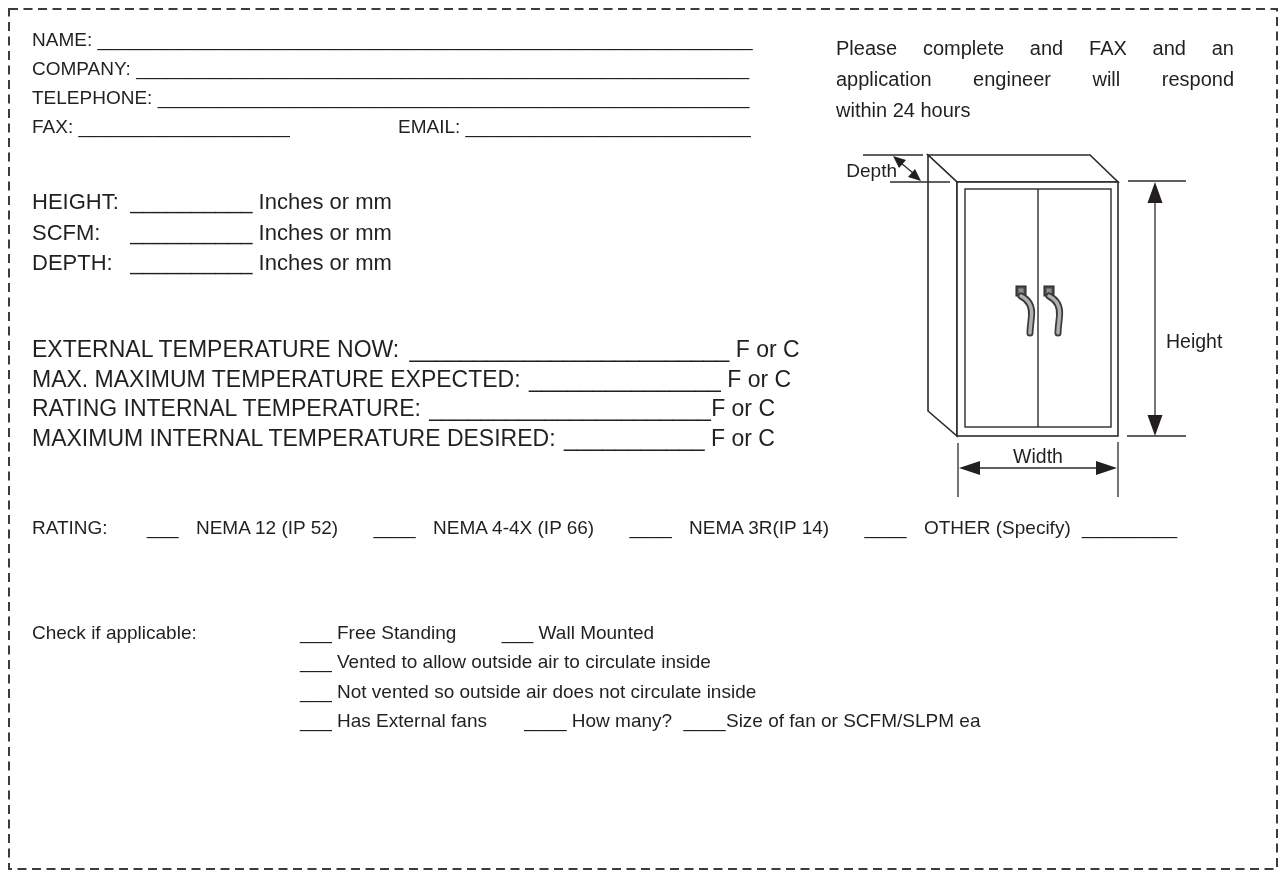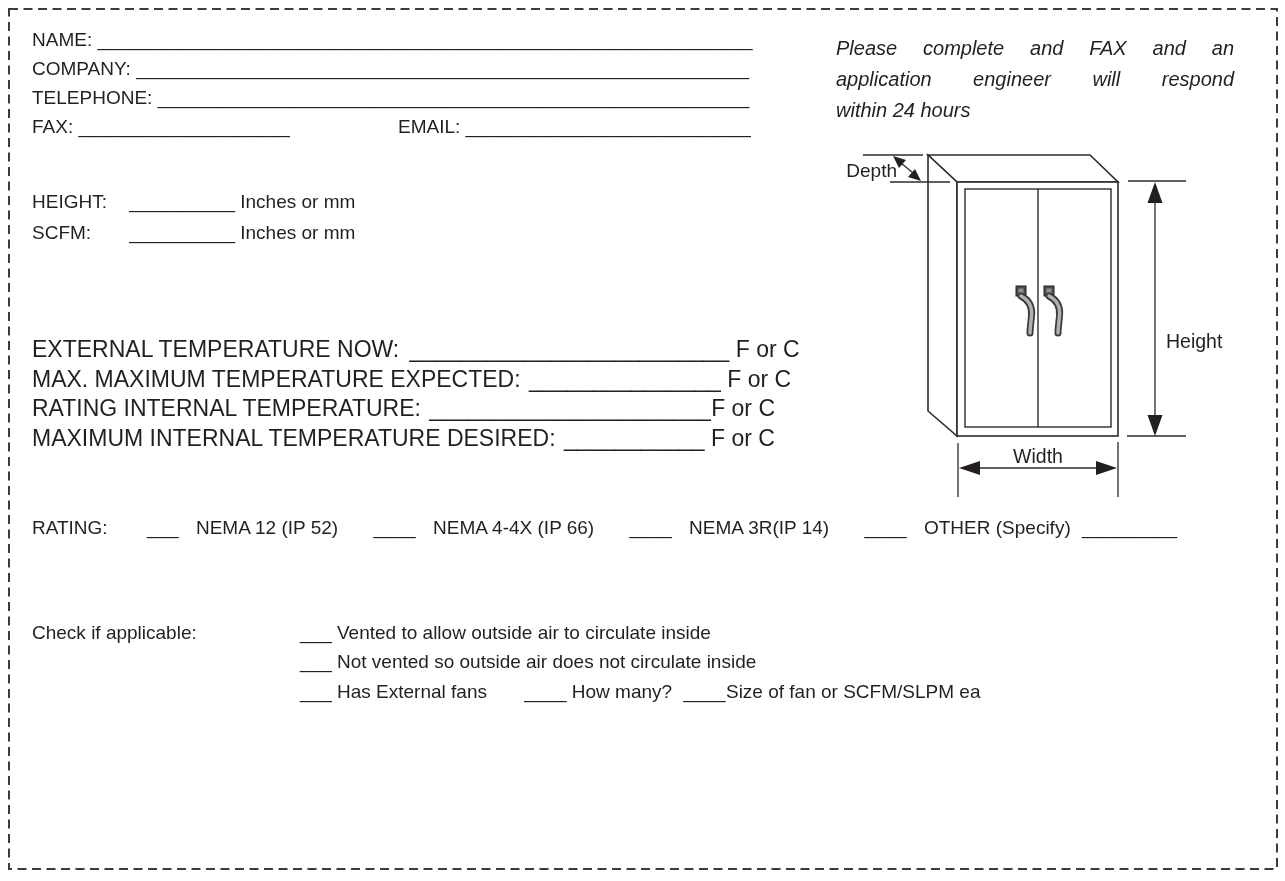--- a/index.html
+++ b/index.html
@@ -10,24 +10,24 @@
   }
   .abs{position:absolute;}
   .row{white-space:nowrap;}
   .blank{white-space:pre;letter-spacing:0;}
   
   .contact{left:32px;top:25px;font-size:19px;line-height:29px;}
   .fax-row{position:relative;}
   .email-part{position:absolute;left:366px;top:0;}
   
   .instructions{left:836px;top:33px;width:398px;font-size:20px;line-height:31px;}
-  .jline{text-align:justify;text-align-last:justify;font-style:italic;}
+  .jline{text-align:justify;text-align-last:justify;}
   .jline.last{text-align-last:left;}
   
-  .dims{left:32px;top:187px;font-size:19px;line-height:30.5px;}
+  .dims{left:32px;top:187px;font-size:22px;line-height:30.5px;}
   .dims .lbl{display:inline-block;width:92px;}
   
   .temps{left:32px;top:335px;font-size:23px;line-height:29.5px;}
   .temps .blank{margin-left:2px;}
   .temps .row:nth-child(1) .blank{margin-left:4px;}
   .temps .row:nth-child(3) .unit{margin-left:-6px;}
   
   .rating{left:32px;top:515px;font-size:19px;line-height:26px;white-space:nowrap;}
   .rating .blank{margin-left:30px;}
   .rating .blank.first{margin-left:34px;}
@@ -83,20 +83,25 @@
   <div class="row">
     <span class="lbl">HEIGHT:</span>
     <span class="blank">__________</span>
     <span class="unit">Inches or mm</span>
   </div>
   <div class="row">
     <span class="lbl">SCFM:</span>
     <span class="blank">__________</span>
     <span class="unit">Inches or mm</span>
   </div>
+  <div class="row">
+    <span class="lbl">DEPTH:</span>
+    <span class="blank">__________</span>
+    <span class="unit">Inches or mm</span>
+  </div>
 </div>
 
 <div class="abs temps">
   <div class="row">
     <span>EXTERNAL TEMPERATURE NOW:</span>
     <span class="blank">_________________________</span>
     <span class="unit">F or C</span>
   </div>
   <div class="row">
     <span>MAX. MAXIMUM TEMPERATURE EXPECTED:</span>
@@ -126,20 +131,26 @@
   <span class="blank">____</span>
   <span class="opt">OTHER (Specify)</span>
   <span class="blank trail">_________</span>
 </div>
 
 <div class="abs check">
   <div class="check-label">Check if applicable:</div>
   <div class="check-rows">
     <div class="row">
       <span class="blank">___</span>
+      <span>Free Standing</span>
+      <span class="blank item2-blank">___</span>
+      <span>Wall Mounted</span>
+    </div>
+    <div class="row">
+      <span class="blank">___</span>
       <span>Vented to allow outside air to circulate inside</span>
     </div>
     <div class="row">
       <span class="blank">___</span>
       <span>Not vented so outside air does not circulate inside</span>
     </div>
     <div class="row">
       <span class="blank">___</span>
       <span>Has External fans</span>
       <span class="blank hm-blank">____</span>

